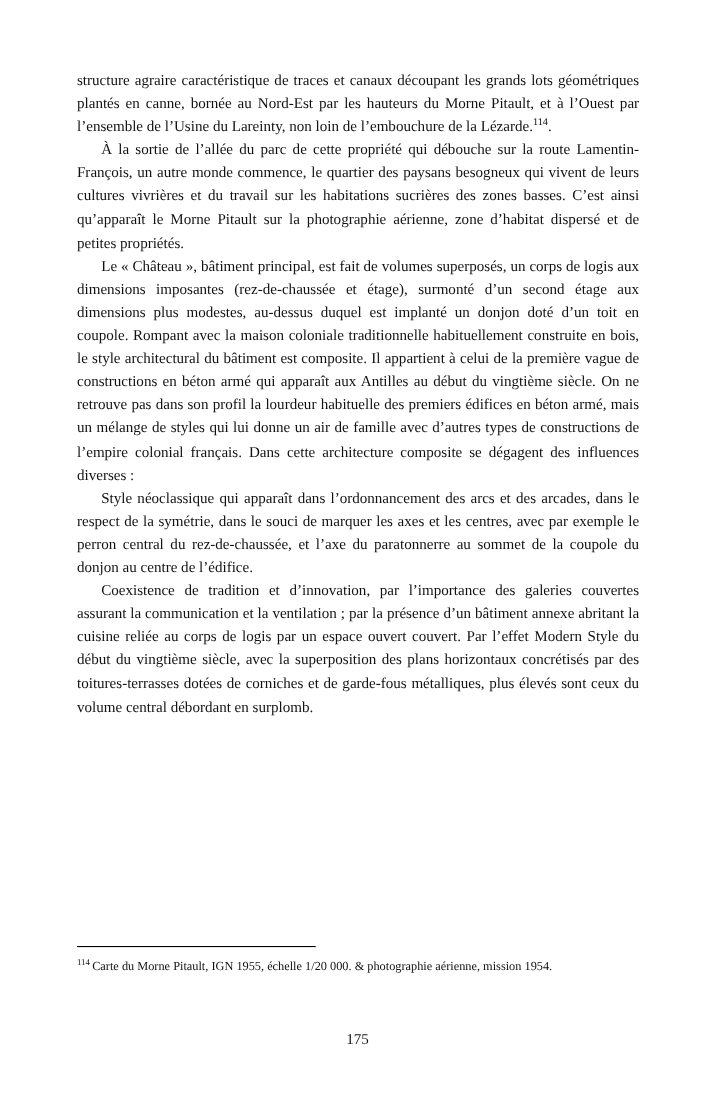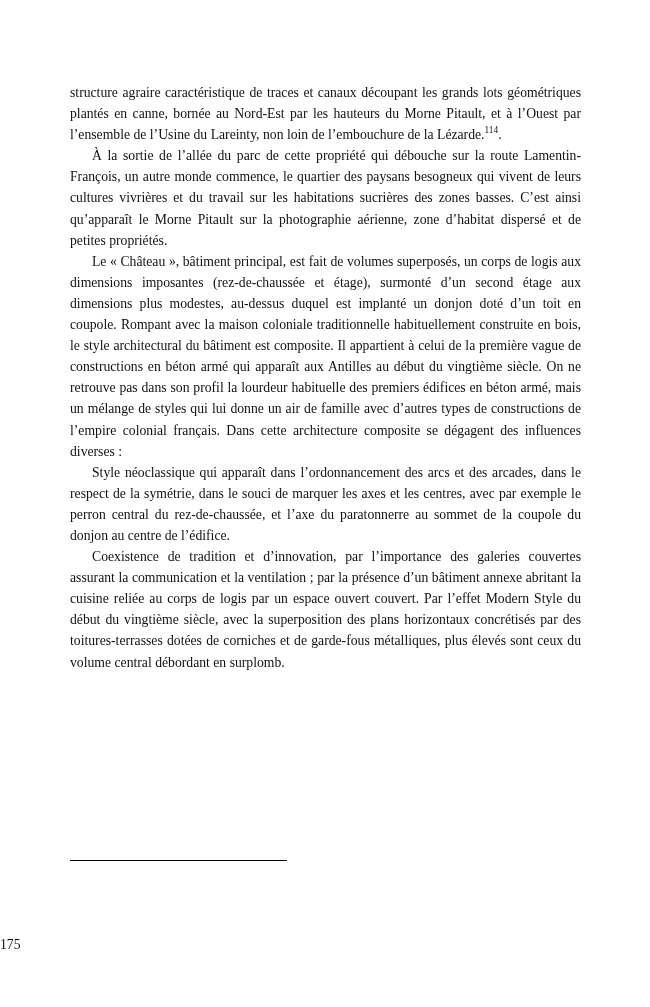--- a/index.html
+++ b/index.html
@@ -29,21 +29,20 @@
     text-align: justify;
     text-justify: inter-word;
     font-size: 13.7px;
     line-height: 21.1px;
     text-indent: 22px;
     hyphens: none;
     -webkit-hyphens: none;
   }
   p.body-par.no-indent {
     text-indent: 0;
-    margin-top: 20px;
   }
   .ital {
     font-style: italic;
   }
   sup.fn-ref {
     font-size: 0.68em;
     vertical-align: super;
     line-height: 0;
   }
   .footnote-area {
@@ -71,20 +70,21 @@
     font-size: 0.72em;
     vertical-align: super;
     line-height: 0;
     margin-right: 2px;
   }
   .page-number {
     position: absolute;
     left: 0;
     top: 936px;
     width: 650px;
+    text-align: center;
     font-size: 13.7px;
     line-height: 18px;
   }
 </style>
 </head>
 <body>
 
 <div class="page">
 
   <div class="text-block">
@@ -97,17 +97,18 @@
 
 
     <p class="body-par">Style néoclassique qui apparaît dans l’ordonnancement des arcs et des arcades, dans le respect de la symétrie, dans le souci de marquer les axes et les centres, avec par exemple le perron central du rez-de-chaussée, et l’axe du paratonnerre au sommet de la coupole du donjon au centre de l’édifice.</p>
 
     <p class="body-par">Coexistence de tradition et d’innovation, par l’importance des galeries couvertes assurant la communication et la ventilation ; par la présence d’un bâtiment annexe abritant la cuisine reliée au corps de logis par un espace ouvert couvert. Par l’effet Modern Style du début du vingtième siècle, avec la superposition des plans horizontaux concrétisés par des toitures-terrasses dotées de corniches et de garde-fous métalliques, plus élevés sont ceux du volume central débordant en surplomb.</p>
 
   </div>
 
   <div class="footnote-area">
     <hr class="footnote-rule">
+    <p class="footnote-text"><sup class="fn-num">114</sup><span>Carte du Morne Pitault, IGN 1955, échelle 1/20 000. &amp; photographie aérienne, mission 1954.</span></p>
   </div>
 
   <div class="page-number">175</div>
 
 </div>
 
 </body></html>

